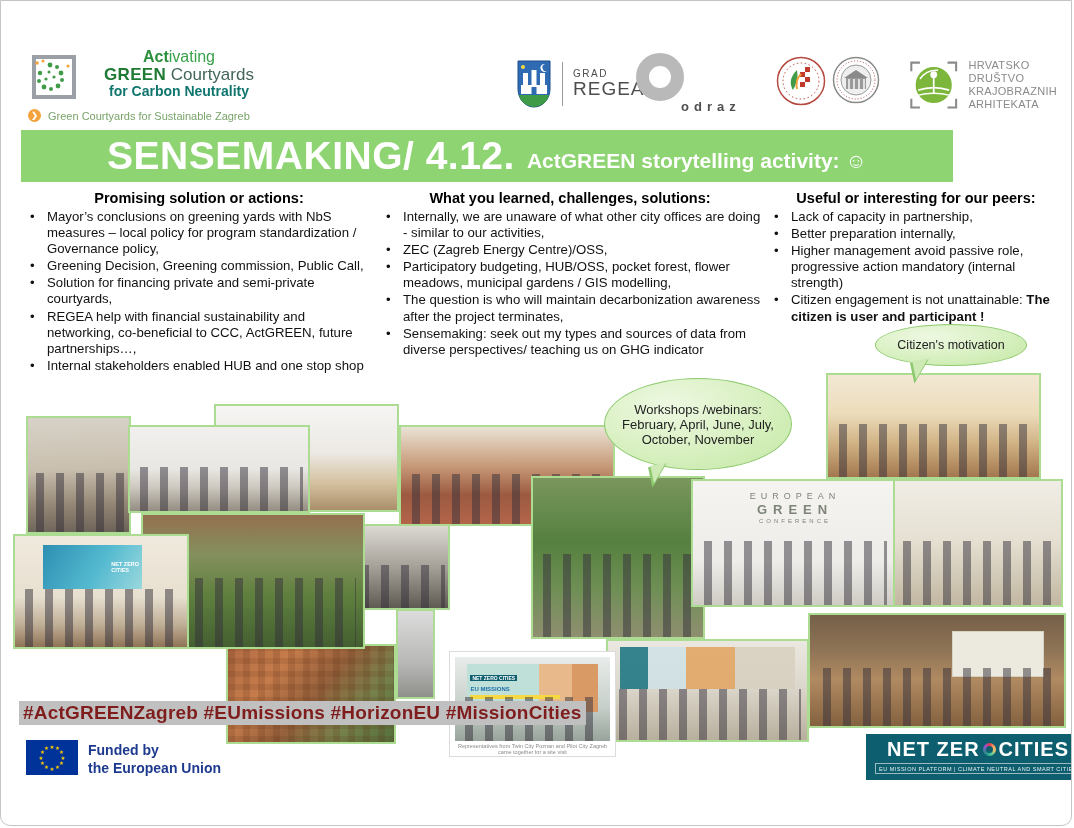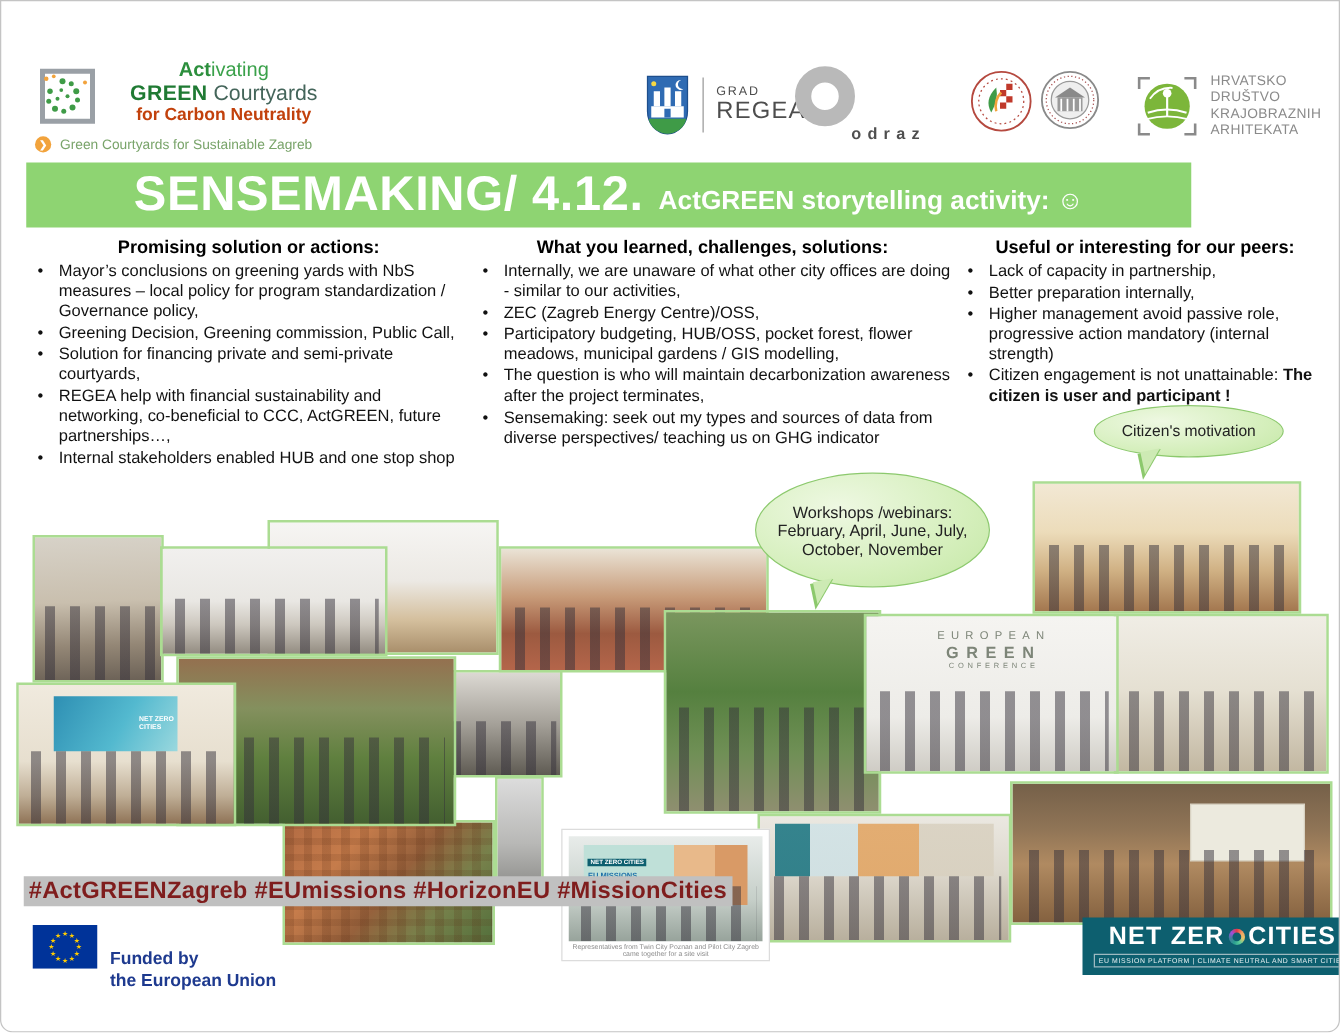--- a/index.html
+++ b/index.html
@@ -9,21 +9,21 @@
 
   
   .hdr-block{position:absolute;}
   .ag{left:25px;top:48px;width:250px;height:78px;}
   .ag-mark{position:absolute;left:2px;top:4px;}
   .ag-text{position:absolute;left:58px;top:0;width:190px;text-align:center;line-height:1.05;}
   .ag-l1{font-size:16px;color:#3aa14a;}
   .ag-l1 b{color:#2c8f3d;}
   .ag-l2{font-size:17px;color:#44655a;}
   .ag-l2 b{color:#1f7a33;letter-spacing:.3px;}
-  .ag-l3{font-size:14px;color:#c2410c;font-weight:bold;}
+  .ag-l3{font-size:14px;color:#0f766e;font-weight:bold;}
   .ag-tagrow{position:absolute;left:2px;top:60px;display:flex;align-items:center;gap:7px;}
   .ag-chev{width:13px;height:13px;border-radius:50%;background:#f2a33c;color:#fff;font-size:8px;
            display:flex;align-items:center;justify-content:center;font-weight:bold;}
   .ag-tag{font-size:11px;color:#79a46a;}
 
   .zg{left:515px;top:54px;height:58px;display:flex;align-items:center;}
   .zg-div{width:1px;height:44px;background:#9a9a9a;margin:0 10px 0 10px;}
   .zg-txt{color:#4d4d4d;line-height:1.05;}
   .zg-grad{font-size:10px;letter-spacing:1.5px;}
   .zg-city{font-size:19px;letter-spacing:1px;font-weight:500;}
@@ -59,21 +59,21 @@
           border:1.6px solid #8cc96d;border-radius:50%;display:flex;align-items:center;justify-content:center;
           text-align:center;z-index:7;color:#222;}
   .bubble::before{content:"";position:absolute;bottom:-17px;left:24%;width:0;height:0;
           border-top:21px solid #8cc96d;border-right:19px solid transparent;transform:rotate(-12deg);}
   .bubble::after{content:"";position:absolute;bottom:-13px;left:25%;width:0;height:0;
           border-top:18px solid #cdeab4;border-right:16px solid transparent;transform:rotate(-12deg);}
   .b-workshops{left:603px;top:377px;width:188px;height:92px;font-size:13px;padding:6px 12px;}
   .b-citizens{left:874px;top:323px;width:152px;height:42px;font-size:12.5px;}
 
   
-  .ph{position:absolute;border:2px solid #abdc92;overflow:hidden;margin-top:12px;}
+  .ph{position:absolute;border:2px solid #abdc92;overflow:hidden;}
   .figs::after{content:"";position:absolute;left:3%;right:3%;bottom:0;height:52%;
      background:repeating-linear-gradient(90deg,rgba(52,48,58,0) 0 5px,rgba(52,48,58,.5) 5px 13px,rgba(52,48,58,0) 13px 20px);}
   .p-workshop{left:25px;top:415px;width:105px;height:118px;z-index:3;background:linear-gradient(178deg,#d7d2c8,#c9bfae 45%,#948776 75%,#6b6156);}
   .p-flipchart{left:127px;top:424px;width:182px;height:88px;z-index:4;background:linear-gradient(180deg,#f1f0ee,#e9e7e3 50%,#cdc8bf 72%,#938c81);}
   .p-staircase{left:213px;top:403px;width:185px;height:108px;z-index:2;background:linear-gradient(180deg,#f6f5f3,#ece9e4 45%,#d4bf9d 75%,#a98f6b);}
   .p-redchairs{left:398px;top:424px;width:216px;height:101px;z-index:2;background:linear-gradient(180deg,#eae3d6,#c79a78 40%,#9c5a40 70%,#b4654a);}
   .p-screen-group{left:12px;top:533px;width:176px;height:115px;z-index:4;background:linear-gradient(180deg,#f0eade,#e7dfcf 55%,#bfae96 80%,#8f7356);}
   .pe-screen{position:absolute;left:16%;top:8%;width:58%;height:40%;
      background:linear-gradient(120deg,#2e8fb3,#53b9cf 55%,#9ad8de);display:flex;align-items:center;justify-content:flex-end;padding:3px;}
   .pe-screen span{font-size:5.5px;color:#fff;width:28px;line-height:1.15;font-weight:bold;text-align:left;}
@@ -103,21 +103,21 @@
      background:linear-gradient(90deg,#bfe0d8 0 55%,#e8b98a 55% 80%,#d99a66 80% 100%);padding:2px 3px;}
   .pj-banner{display:inline-block;background:#0d5f6f;color:#fff;font-size:5px;padding:0 2px;font-weight:bold;}
   .pj-missions{display:block;color:#1d6fa8;font-size:6px;font-weight:bold;margin-top:2px;}
   .pj-yellow{width:72%;height:4px;background:#f7d842;margin-top:3px;}
   .pj-caption{font-size:5.5px;color:#8a8a8a;text-align:center;margin-top:2px;line-height:1.1;}
 
   
   .hashtags{position:absolute;left:18px;top:700px;z-index:8;background:#c0c0c0;color:#7f1d1d;
             font-weight:bold;font-size:19px;padding:1px 4px;letter-spacing:.2px;}
   .eu{position:absolute;left:25px;top:739px;z-index:9;display:flex;align-items:flex-start;gap:10px;}
-  .eu-txt{font-size:14px;font-weight:bold;color:#1e3a8f;line-height:1.3;padding-top:1px;margin-top:16px;}
+  .eu-txt{font-size:14px;font-weight:bold;color:#1e3a8f;line-height:1.3;padding-top:1px;}
   .nzc{position:absolute;left:865px;top:733px;z-index:9;background:#0d5f6f;padding:5px 9px 6px;text-align:center;}
   .nzc-name{display:flex;align-items:center;justify-content:center;gap:3px;color:#fff;
             font-size:20px;font-weight:bold;letter-spacing:1px;line-height:1;}
   .nzc-o{position:relative;width:13px;height:13px;border-radius:50%;display:inline-block;
          background:conic-gradient(#e63946,#f4a261,#e9c46a,#57cc99,#2a9d8f,#457b9d,#9d4edd,#e63946);}
   .nzc-o::after{content:"";position:absolute;left:3px;top:3px;width:7px;height:7px;border-radius:50%;background:#0d5f6f;}
   .nzc-tag{margin-top:4px;border:1px solid #9db9c0;color:#e8f1f3;font-size:5.5px;
            letter-spacing:.5px;padding:1.5px 3px;white-space:nowrap;}
 </style>
 </head>

